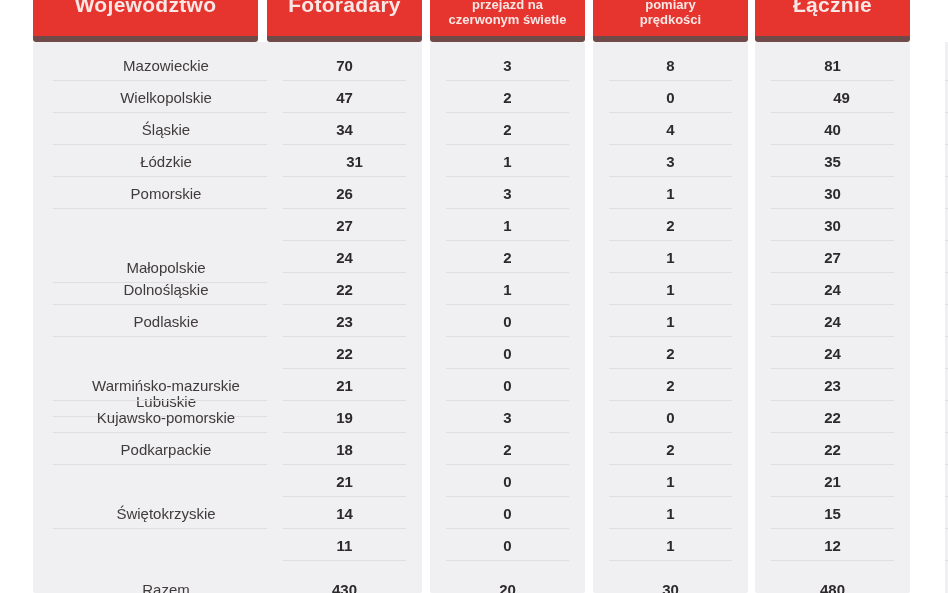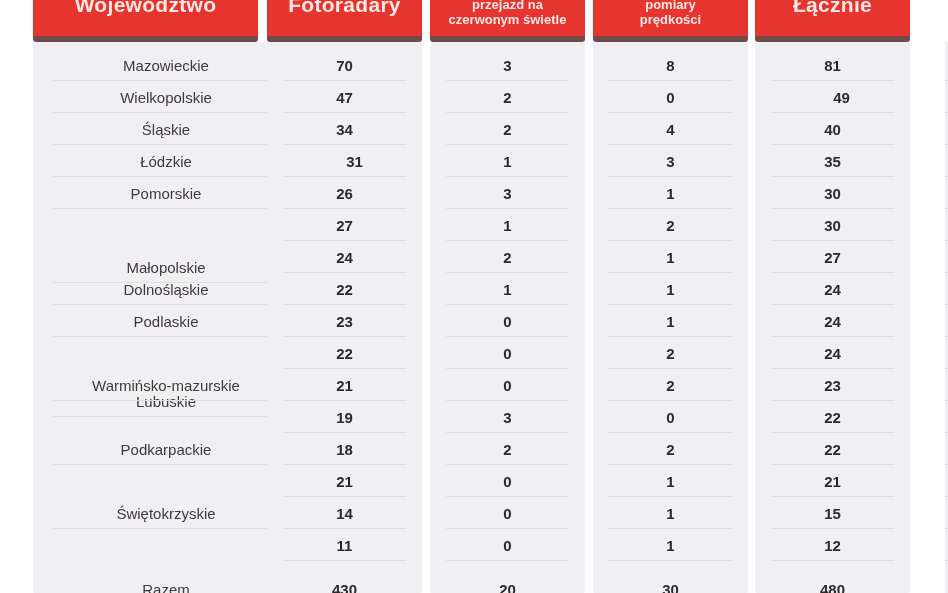--- a/index.html
+++ b/index.html
@@ -88,20 +88,21 @@
       <div class="cell" style="top: 7px;">Mazowieckie<div class="sep" style="left: 20px; right: 20px;"></div></div>
       <div class="cell" style="top: 39px;">Wielkopolskie<div class="sep" style="left: 20px; right: 20px;"></div></div>
       <div class="cell" style="top: 71px;">Śląskie<div class="sep" style="left: 20px; right: 20px;"></div></div>
       <div class="cell" style="top: 103px;">Łódzkie<div class="sep" style="left: 20px; right: 20px;"></div></div>
       <div class="cell" style="top: 135px;">Pomorskie<div class="sep" style="left: 20px; right: 20px;"></div></div>
       <div class="cell" style="top: 209px; text-align: center;">Małopolskie<div class="sep" style="left: 20px; right: 20px;"></div></div>
       <div class="cell" style="top: 231px;">Dolnośląskie<div class="sep" style="left: 20px; right: 20px;"></div></div>
       <div class="cell" style="top: 263px;">Podlaskie<div class="sep" style="left: 20px; right: 20px;"></div></div>
       <div class="cell" style="top: 295px; margin-top: 48px;">Lubuskie<div class="sep" style="left: 20px; right: 20px;"></div></div>
       <div class="cell" style="top: 327px;">Warmińsko-mazurskie<div class="sep" style="left: 20px; right: 20px;"></div></div>
+      <div class="cell" style="top: 359px;">Kujawsko-pomorskie<div class="sep" style="left: 20px; right: 20px;"></div></div>
       <div class="cell" style="top: 391px;">Podkarpackie<div class="sep" style="left: 20px; right: 20px;"></div></div>
       <div class="cell" style="top: 455px;">Świętokrzyskie<div class="sep" style="left: 20px; right: 20px;"></div></div>
       <div class="cell" style="top: 531px;">Razem</div>
     </div>
     <div class="hdr" style="left: 33px; width: 225px;">
       <div class="hdr-label large">
         <div>Województwo</div>
       </div>
     </div>
     <div class="strip" style="left: 267px; width: 155px;">

